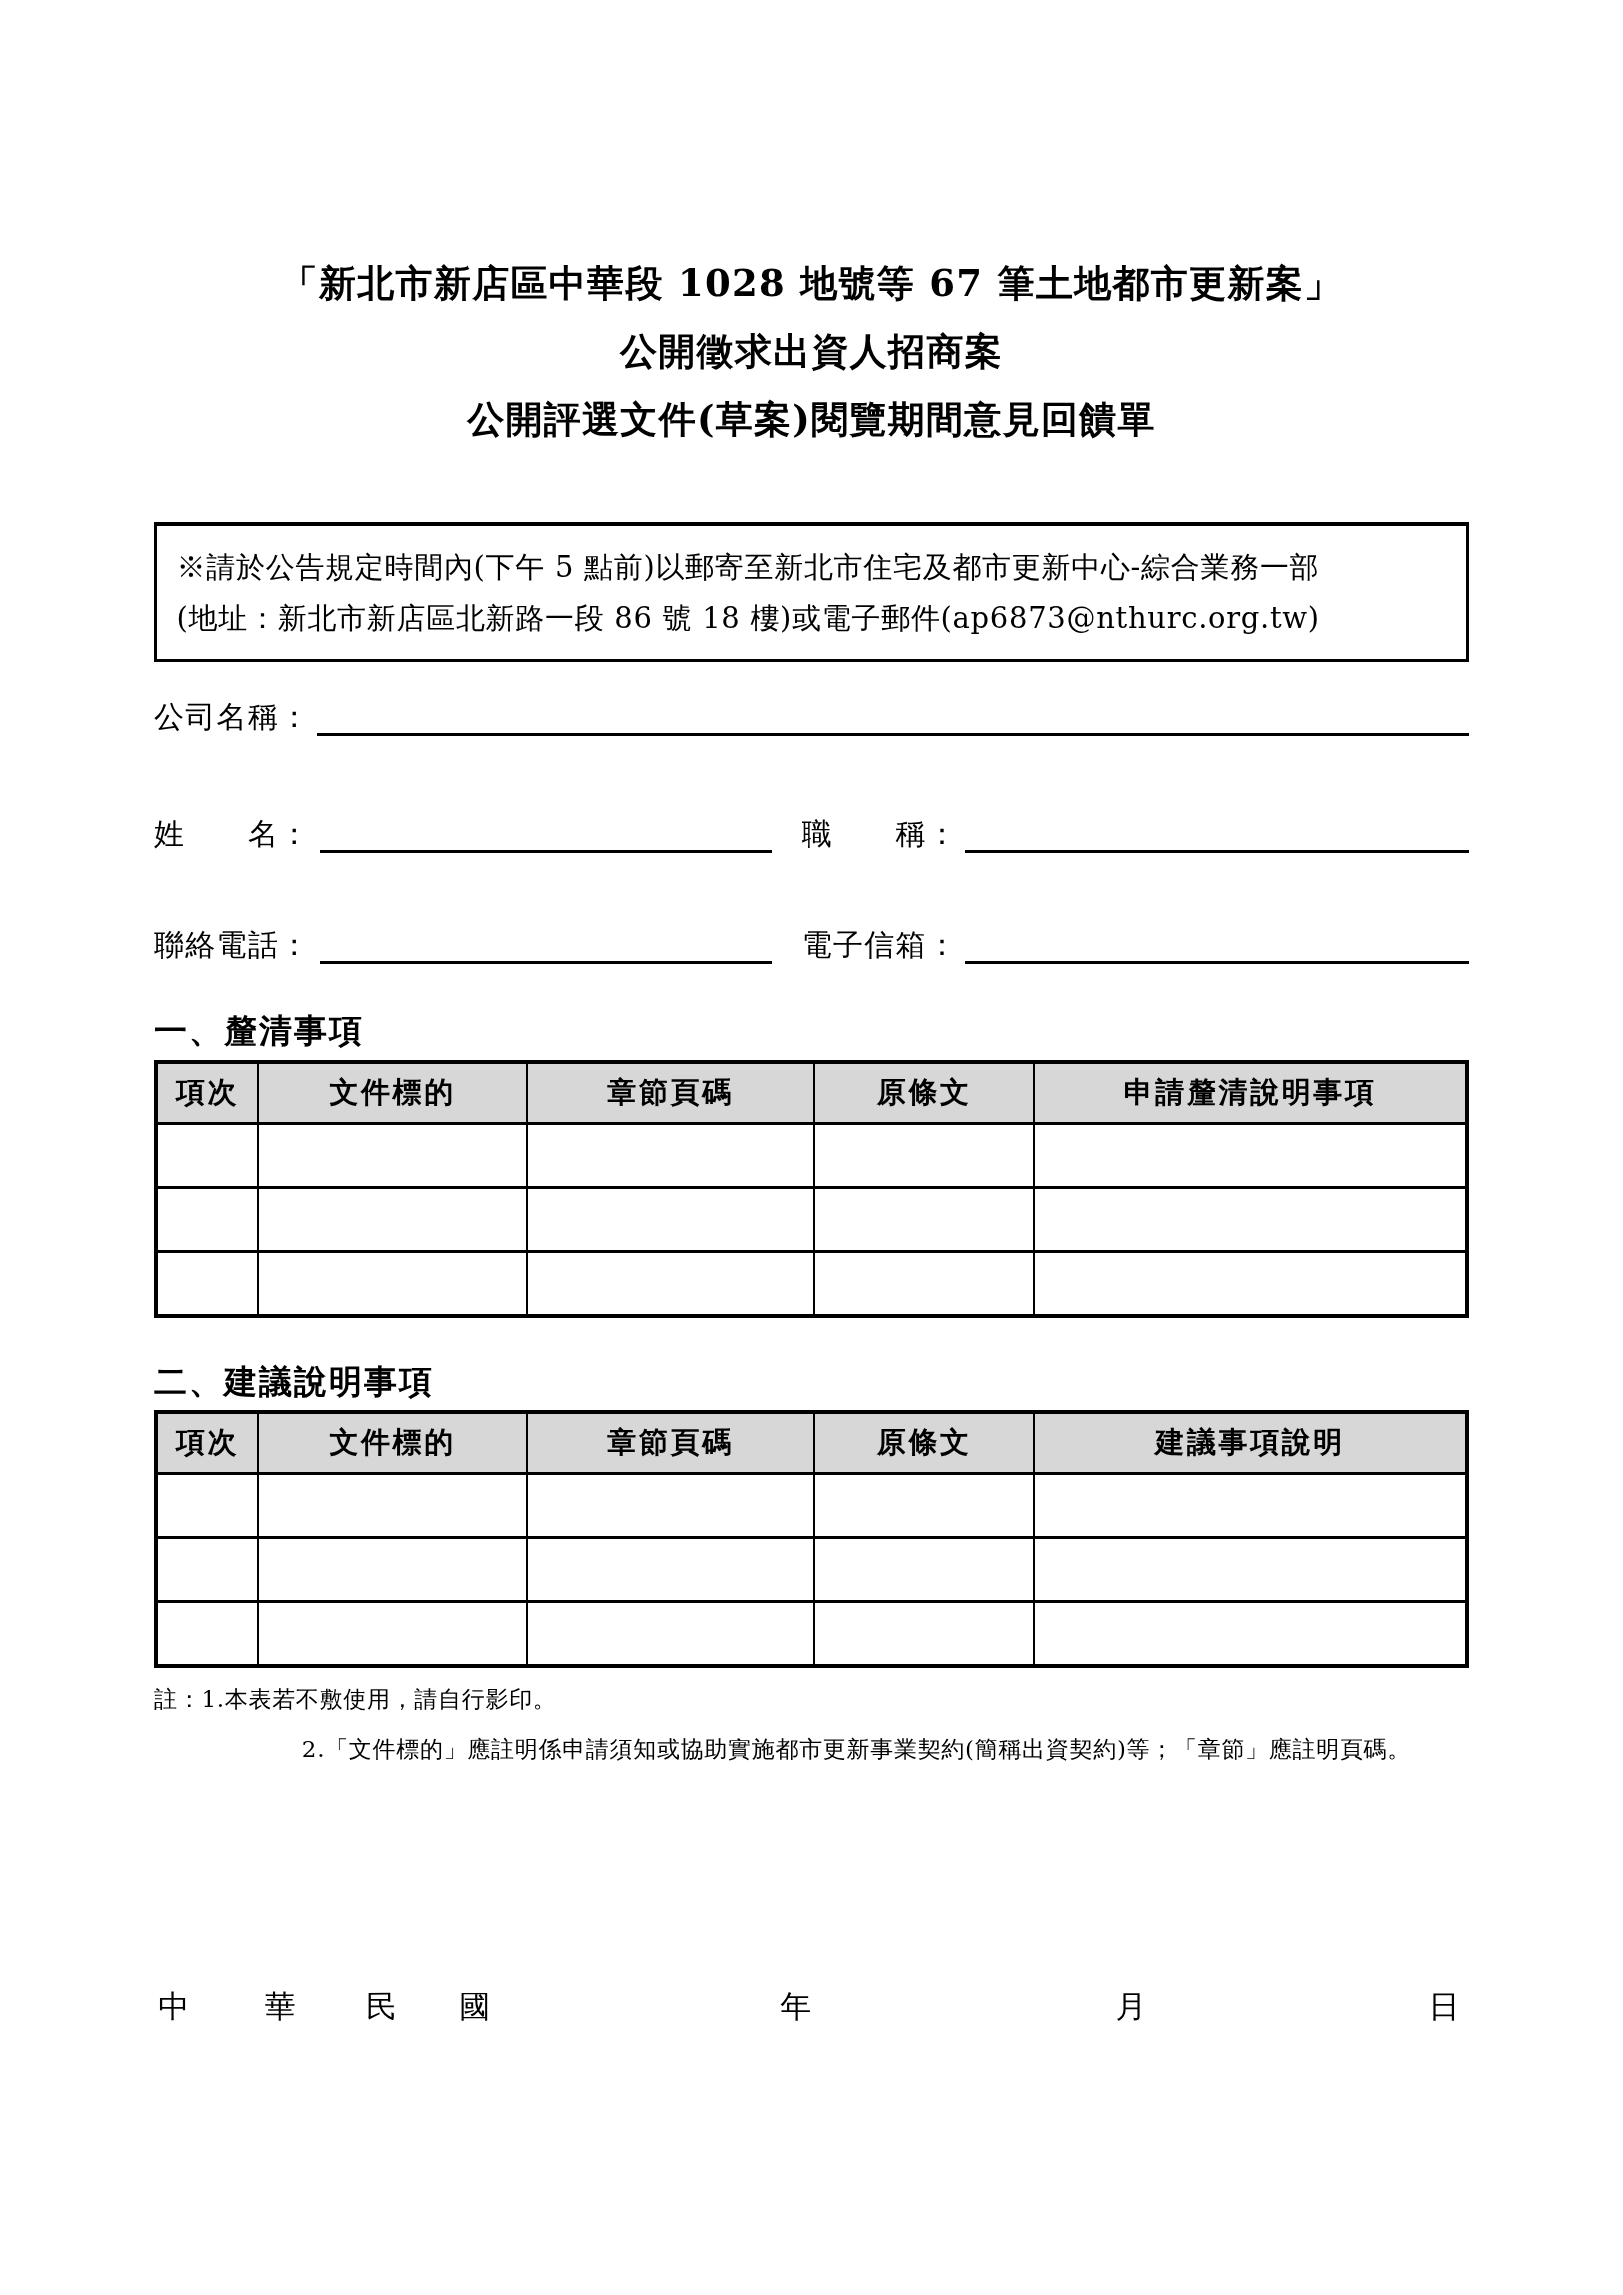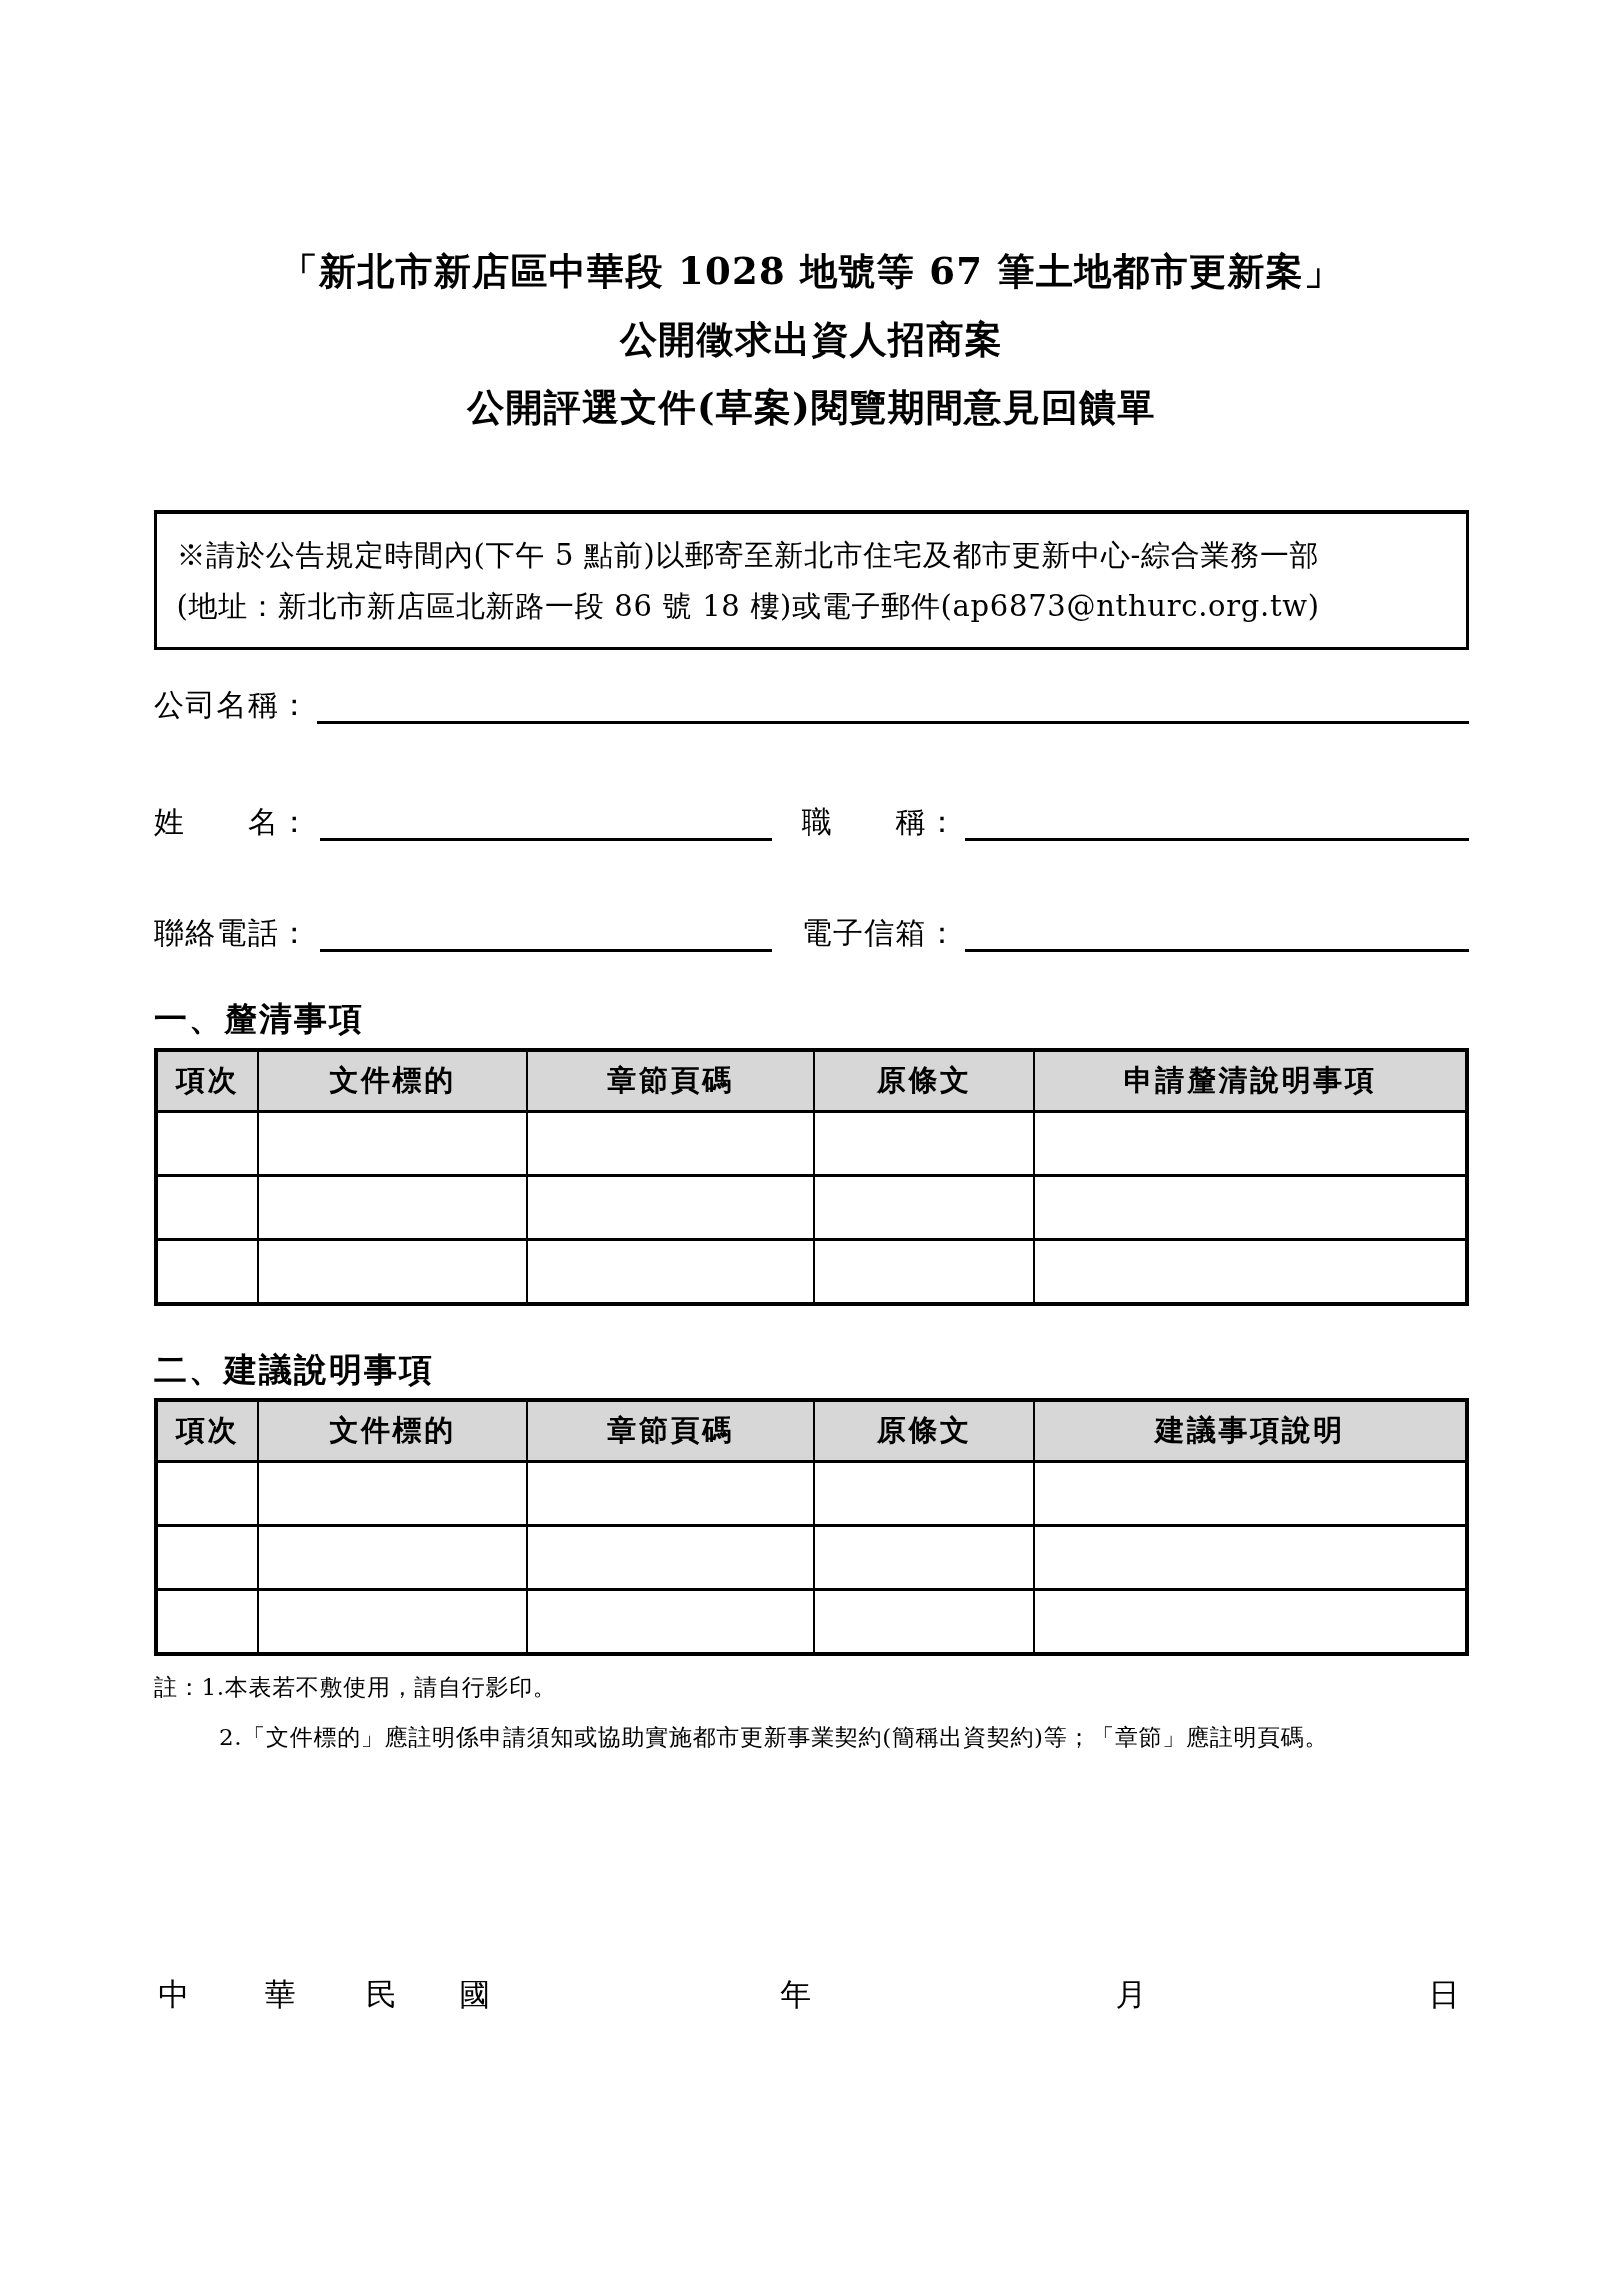--- a/index.html
+++ b/index.html
@@ -4,21 +4,21 @@
 <style>
   html,body{margin:0;padding:0;background:#e8e8e8;}
   .page{
     position:relative;
     width:1623px;height:2295px;
     margin:0 auto;
     background:#ffffff;
     color:#000;
     font-family:"DejaVu Serif","Liberation Serif",serif;
     box-sizing:border-box;
-    padding:0 154px;
+    padding:12px 154px;
     overflow:hidden;
   }
   
   .title-block{
     margin-top:237px;
     text-align:center;
     font-weight:bold;
     font-size:37px;
     line-height:68px;
     letter-spacing:1.3px;
@@ -98,20 +98,21 @@
     margin-top:6.5px;
     font-size:23px;
     line-height:50px;
     letter-spacing:0.7px;
   }
   .note-item2{
     margin-left:65px;
     padding-left:50px;
     text-indent:-50px;
     width:1142px;
+    text-align:right;
   }
   
   .footer-date{
     position:relative;
     margin-top:207px;
     height:50px;
     font-size:31px;
     line-height:50px;
   }
   .fchar{

